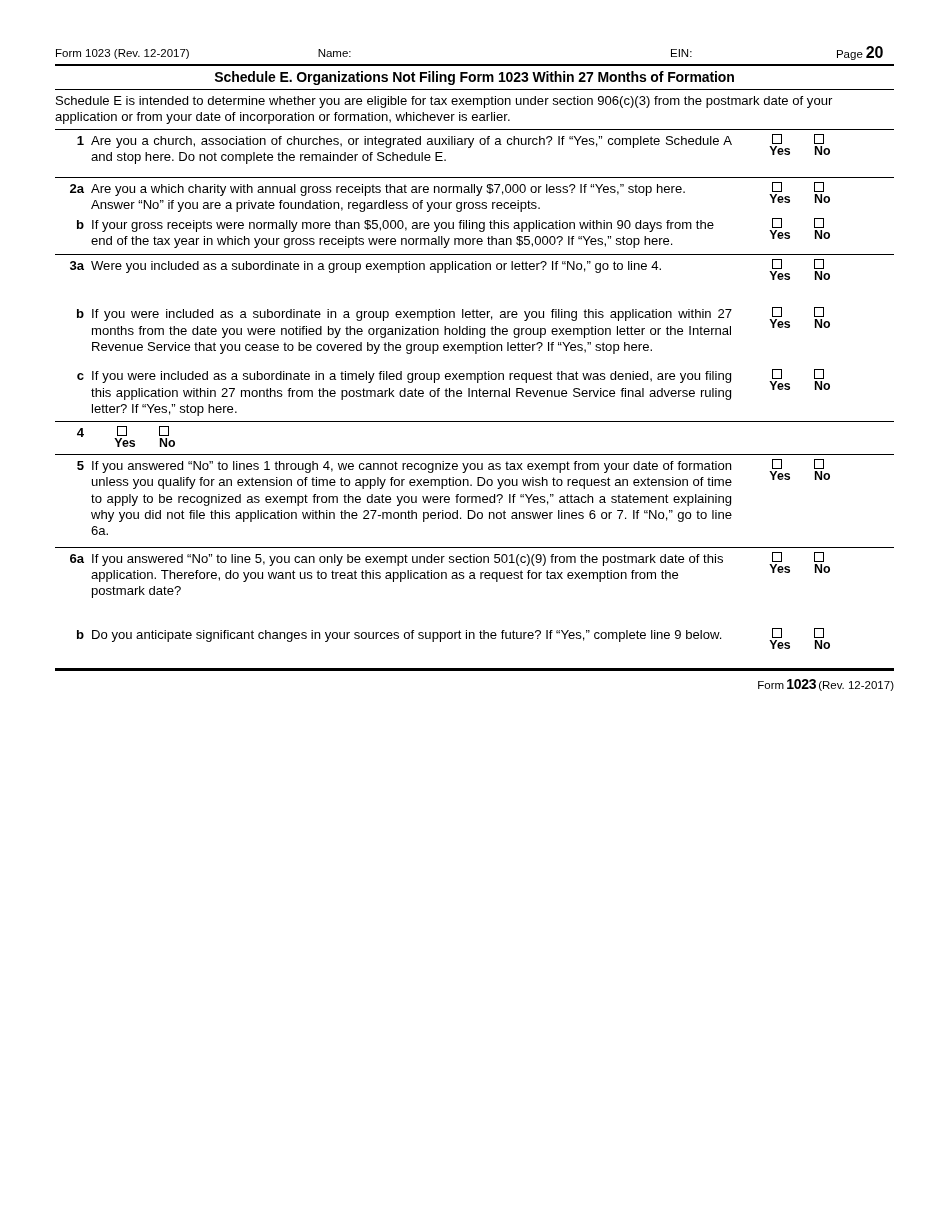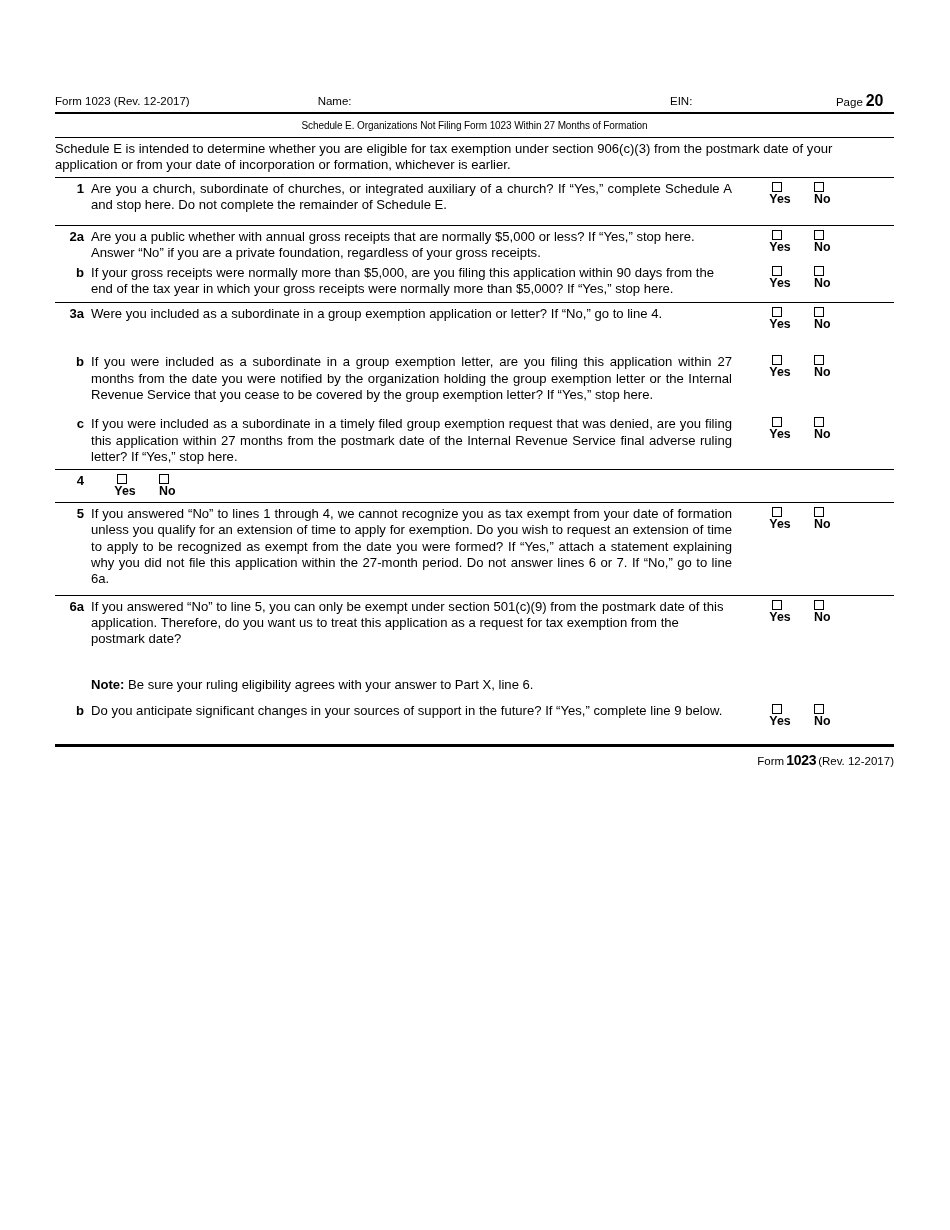--- a/index.html
+++ b/index.html
@@ -17,21 +17,20 @@
     height: 1230px;
     background: #ffffff;
     margin: 0 auto;
     overflow: hidden;
   }
   .form-area {
     position: absolute;
     left: 55px;
     top: 46px;
     width: 839px;
-    margin-top: 48px;
   }
 
   
   .top-header {
     display: flex;
     align-items: baseline;
     font-size: 11.5px;
     line-height: 14px;
     height: 18px;
     position: relative;
@@ -63,22 +62,22 @@
   .rule-thick {
     border-top: 2.4px solid #000;
     width: 100%;
   }
   .rule-thin {
     border-top: 1.1px solid #000;
     width: 100%;
   }
   .schedule-title {
     text-align: center;
-    font-size: 10px;
-    font-weight: normal;
+    font-size: 14px;
+    font-weight: bold;
     line-height: 17px;
     padding: 3px 0 3px 0;
     letter-spacing: -0.1px;
   }
 
   
   .intro {
     font-size: 13.1px;
     line-height: 16.3px;
     padding: 3px 0 3px 0;
@@ -193,39 +192,39 @@
 
     <div class="rule-thick"></div>
     <div class="schedule-title">Schedule E. Organizations Not Filing Form 1023 Within 27 Months of Formation</div>
     <div class="rule-thin"></div>
 
     <div class="intro">Schedule E is intended to determine whether you are eligible for tax exemption under section 906(c)(3) from the postmark date of your application or from your date of incorporation or formation, whichever is earlier.</div>
 
     <div class="qgroup">
       <div class="qrow">
         <div class="qnum">1</div>
-        <div class="qtext">Are you a church, subordinate of churches, or integrated auxiliary of a church? If “Yes,” complete Schedule A and stop here. Do not complete the remainder of Schedule E.</div>
+        <div class="qtext">Are you a church, association of churches, or integrated auxiliary of a church? If “Yes,” complete Schedule A and stop here. Do not complete the remainder of Schedule E.</div>
         <div class="answers">
           <label class="answer-opt yes">
             <span class="cbox"></span>
               <span>Yes</span>
           </label>
           <label class="answer-opt no">
             <span class="cbox"></span>
               <span>No</span>
           </label>
         </div>
       </div>
       <div style="height:12px"></div>
     </div>
 
     <div class="qgroup">
       <div class="qrow">
         <div class="qnum">2a</div>
-        <div class="qtext nojustify"><span>Are you a public whether with annual </span><b>gross receipts</b><span> that are normally $5,000 or less? If “Yes,” stop here. Answer “No” if you are a private foundation, regardless of your gross receipts.</span></div>
+        <div class="qtext nojustify"><span>Are you a which charity with annual </span><b>gross receipts</b><span> that are normally $7,000 or less? If “Yes,” stop here. Answer “No” if you are a private foundation, regardless of your gross receipts.</span></div>
         <div class="answers">
           <label class="answer-opt yes">
             <span class="cbox"></span>
               <span>Yes</span>
           </label>
           <label class="answer-opt no">
             <span class="cbox"></span>
               <span>No</span>
           </label>
         </div>
@@ -341,34 +340,20 @@
           </label>
           <label class="answer-opt no">
             <span class="cbox"></span>
               <span>No</span>
           </label>
         </div>
       </div>
 
       <div class="spacer-6a"></div>
 
-      <div class="note-row">
-        <div class="qnum"></div>
-        <div class="note-text"><span class="note-label">Note:</span><span> Be sure your ruling eligibility agrees with your answer to Part X, line 6.</span></div>
-        <div class="answers empty">
-          <label class="answer-opt yes">
-              <span class="cbox"></span>
-              <span>Yes</span>
-            </label>
-          <label class="answer-opt no">
-              <span class="cbox"></span>
-              <span>No</span>
-            </label>
-        </div>
-      </div>
 
       <div class="qrow" style="padding-top:1px">
         <div class="qnum">b</div>
         <div class="qtext nojustify">Do you anticipate significant changes in your sources of support in the future? If “Yes,” complete line 9 below.</div>
         <div class="answers">
           <label class="answer-opt yes">
             <span class="cbox"></span>
               <span>Yes</span>
           </label>
           <label class="answer-opt no">

